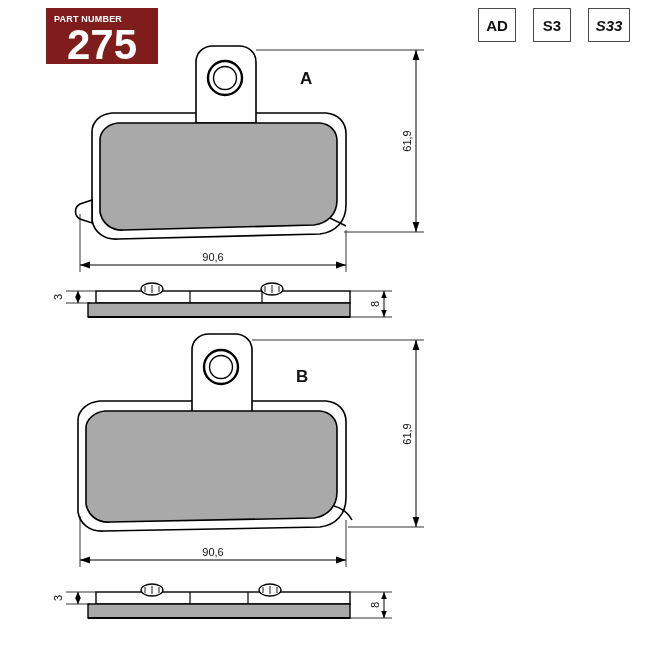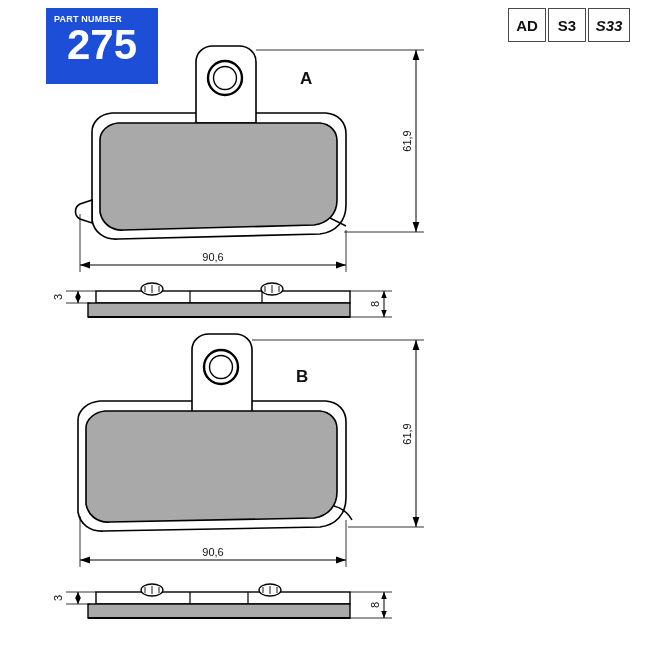--- a/index.html
+++ b/index.html
@@ -7,34 +7,34 @@
     width:650px;height:650px;
     background:#ffffff;
     font-family:"Liberation Sans", sans-serif;
     position:relative;
     overflow:hidden;
   }
   .stage{position:absolute;left:0;top:0;width:650px;height:650px;}
 
   
   .badge{
-    position:absolute;left:46px;top:8px;width:112px;height:76px;
-    background:#1d4ed8;color:#ffffff;
+    position:absolute;left:46px;top:8px;width:112px;height:56px;
+    background:#7f1d1d;color:#ffffff;
   }
   .badge .pn-label{
     position:absolute;left:8px;top:6px;
     font-size:9px;font-weight:bold;letter-spacing:.2px;
   }
   .badge .pn-number{
     position:absolute;left:0;top:14px;width:112px;text-align:center;
     font-size:42px;font-weight:bold;line-height:46px;
   }
 
   
-  .codes{position:absolute;right:20px;top:8px;display:flex;gap:2px;margin-left:40px;}
+  .codes{position:absolute;right:20px;top:8px;display:flex;gap:17px;margin-left:40px;}
   .code-box{
     border:1px solid #4a4a4a;background:#ffffff;
     min-width:38px;height:34px;
     display:flex;align-items:center;justify-content:center;
     font-size:15px;font-weight:bold;color:#111;padding:0 6px;
     box-sizing:border-box;
   }
   .code-box.alt{min-width:42px;font-style:italic;}
 
   

